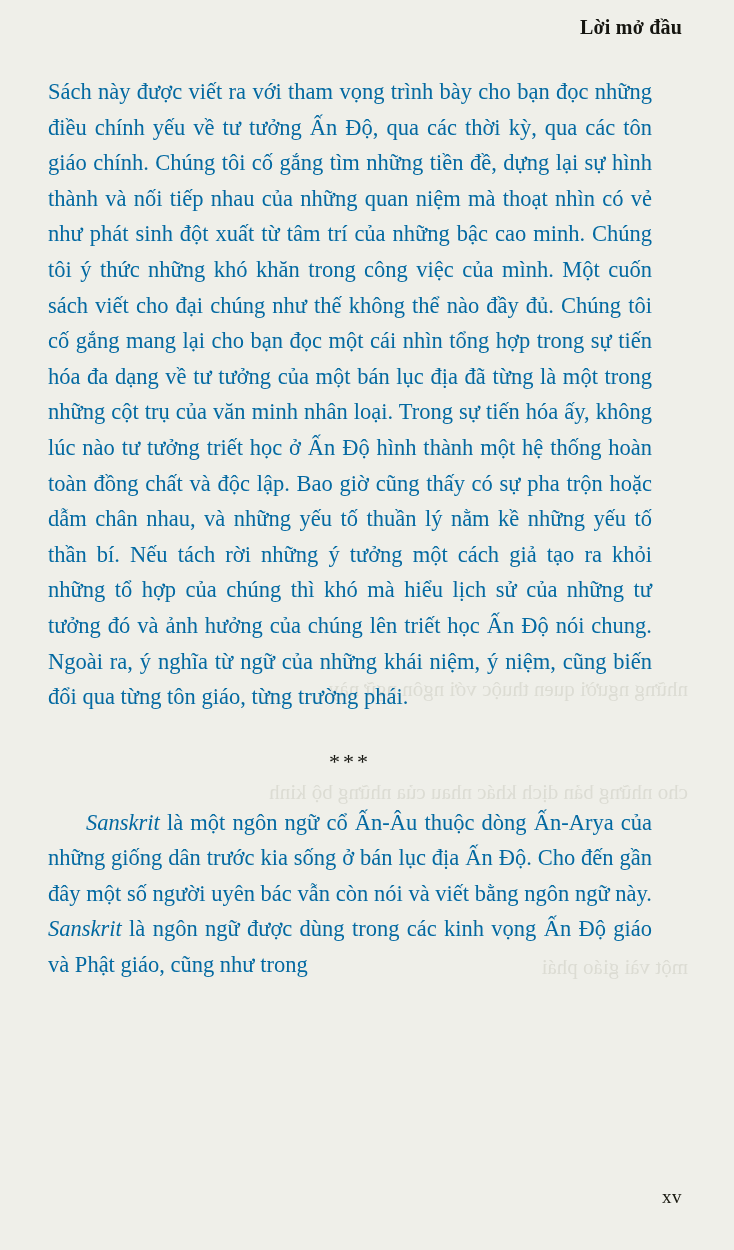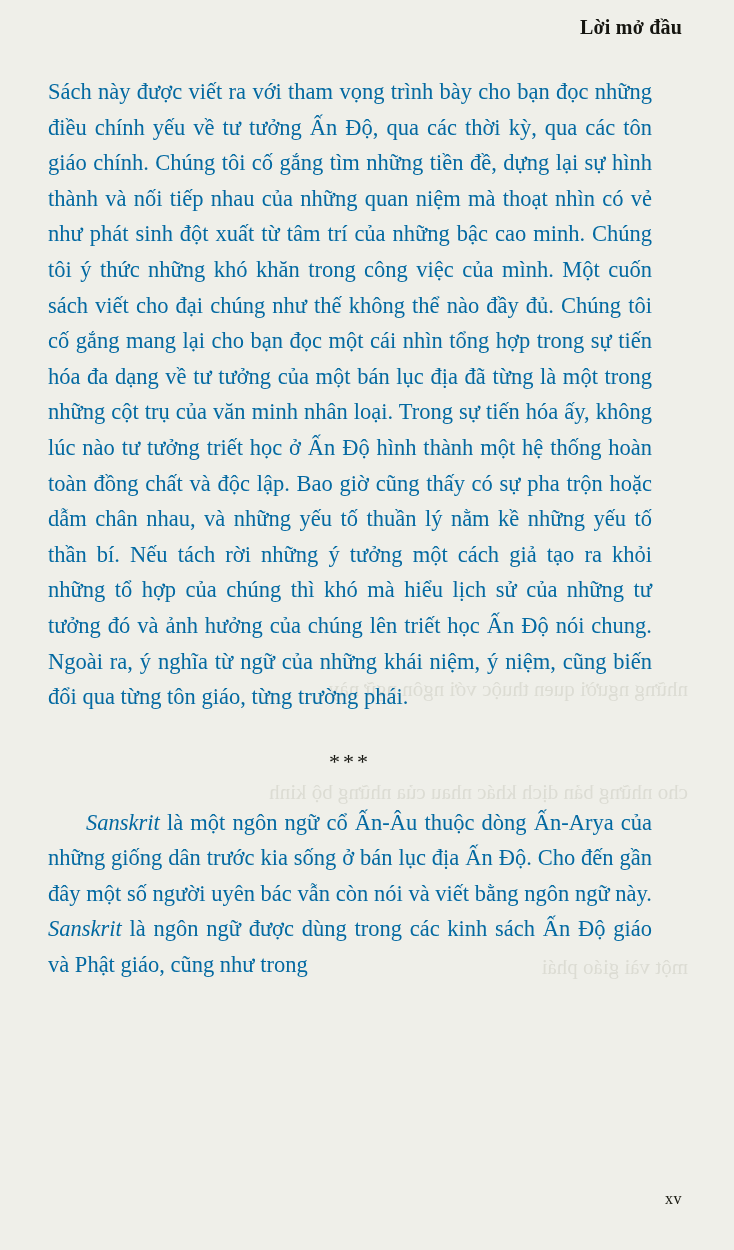--- a/index.html
+++ b/index.html
@@ -59,21 +59,21 @@
     margin: 22px 0 18px 0;
     color: #15150f;
   }
   em, .ital {
     font-style: italic;
   }
   .folio {
     position: absolute;
     bottom: 42px;
     right: 52px;
-    font-size: 16px;
+    font-size: 19px;
     font-family: "Liberation Serif", serif;
     color: #18180f;
     letter-spacing: 0.5px;
     text-align: center;
   }
   
   .ghost {
     position: absolute;
     left: 0;
     right: 0;
@@ -107,20 +107,20 @@
 
     <div class="gap-small"></div>
 
 
     <div class="divider">***</div>
 
 
     <div class="gap-small"></div>
 
     <p class="indent">
-      <span class="ital">Sanskrit</span><span> là một ngôn ngữ cổ Ấn-Âu thuộc dòng Ấn-Arya của những giống dân trước kia sống ở bán lục địa Ấn Độ. Cho đến gần đây một số người uyên bác vẫn còn nói và viết bằng ngôn ngữ này. </span><span class="ital">Sanskrit</span><span> là ngôn ngữ được dùng trong các kinh sách Ấn Độ giáo và Phật giáo, cũng như trong</span>
+      <span class="ital">Sanskrit</span><span> là một ngôn ngữ cổ Ấn-Âu thuộc dòng Ấn-Arya của những giống dân trước kia sống ở bán lục địa Ấn Độ. Cho đến gần đây một số người uyên bác vẫn còn nói và viết bằng ngôn ngữ này. </span><span class="ital">Sanskrit</span><span> là ngôn ngữ được dùng trong các kinh vọng Ấn Độ giáo và Phật giáo, cũng như trong</span>
     </p>
 
   </div>
 
   <div class="folio">xv</div>
 
 </div>
 
 </body></html>

